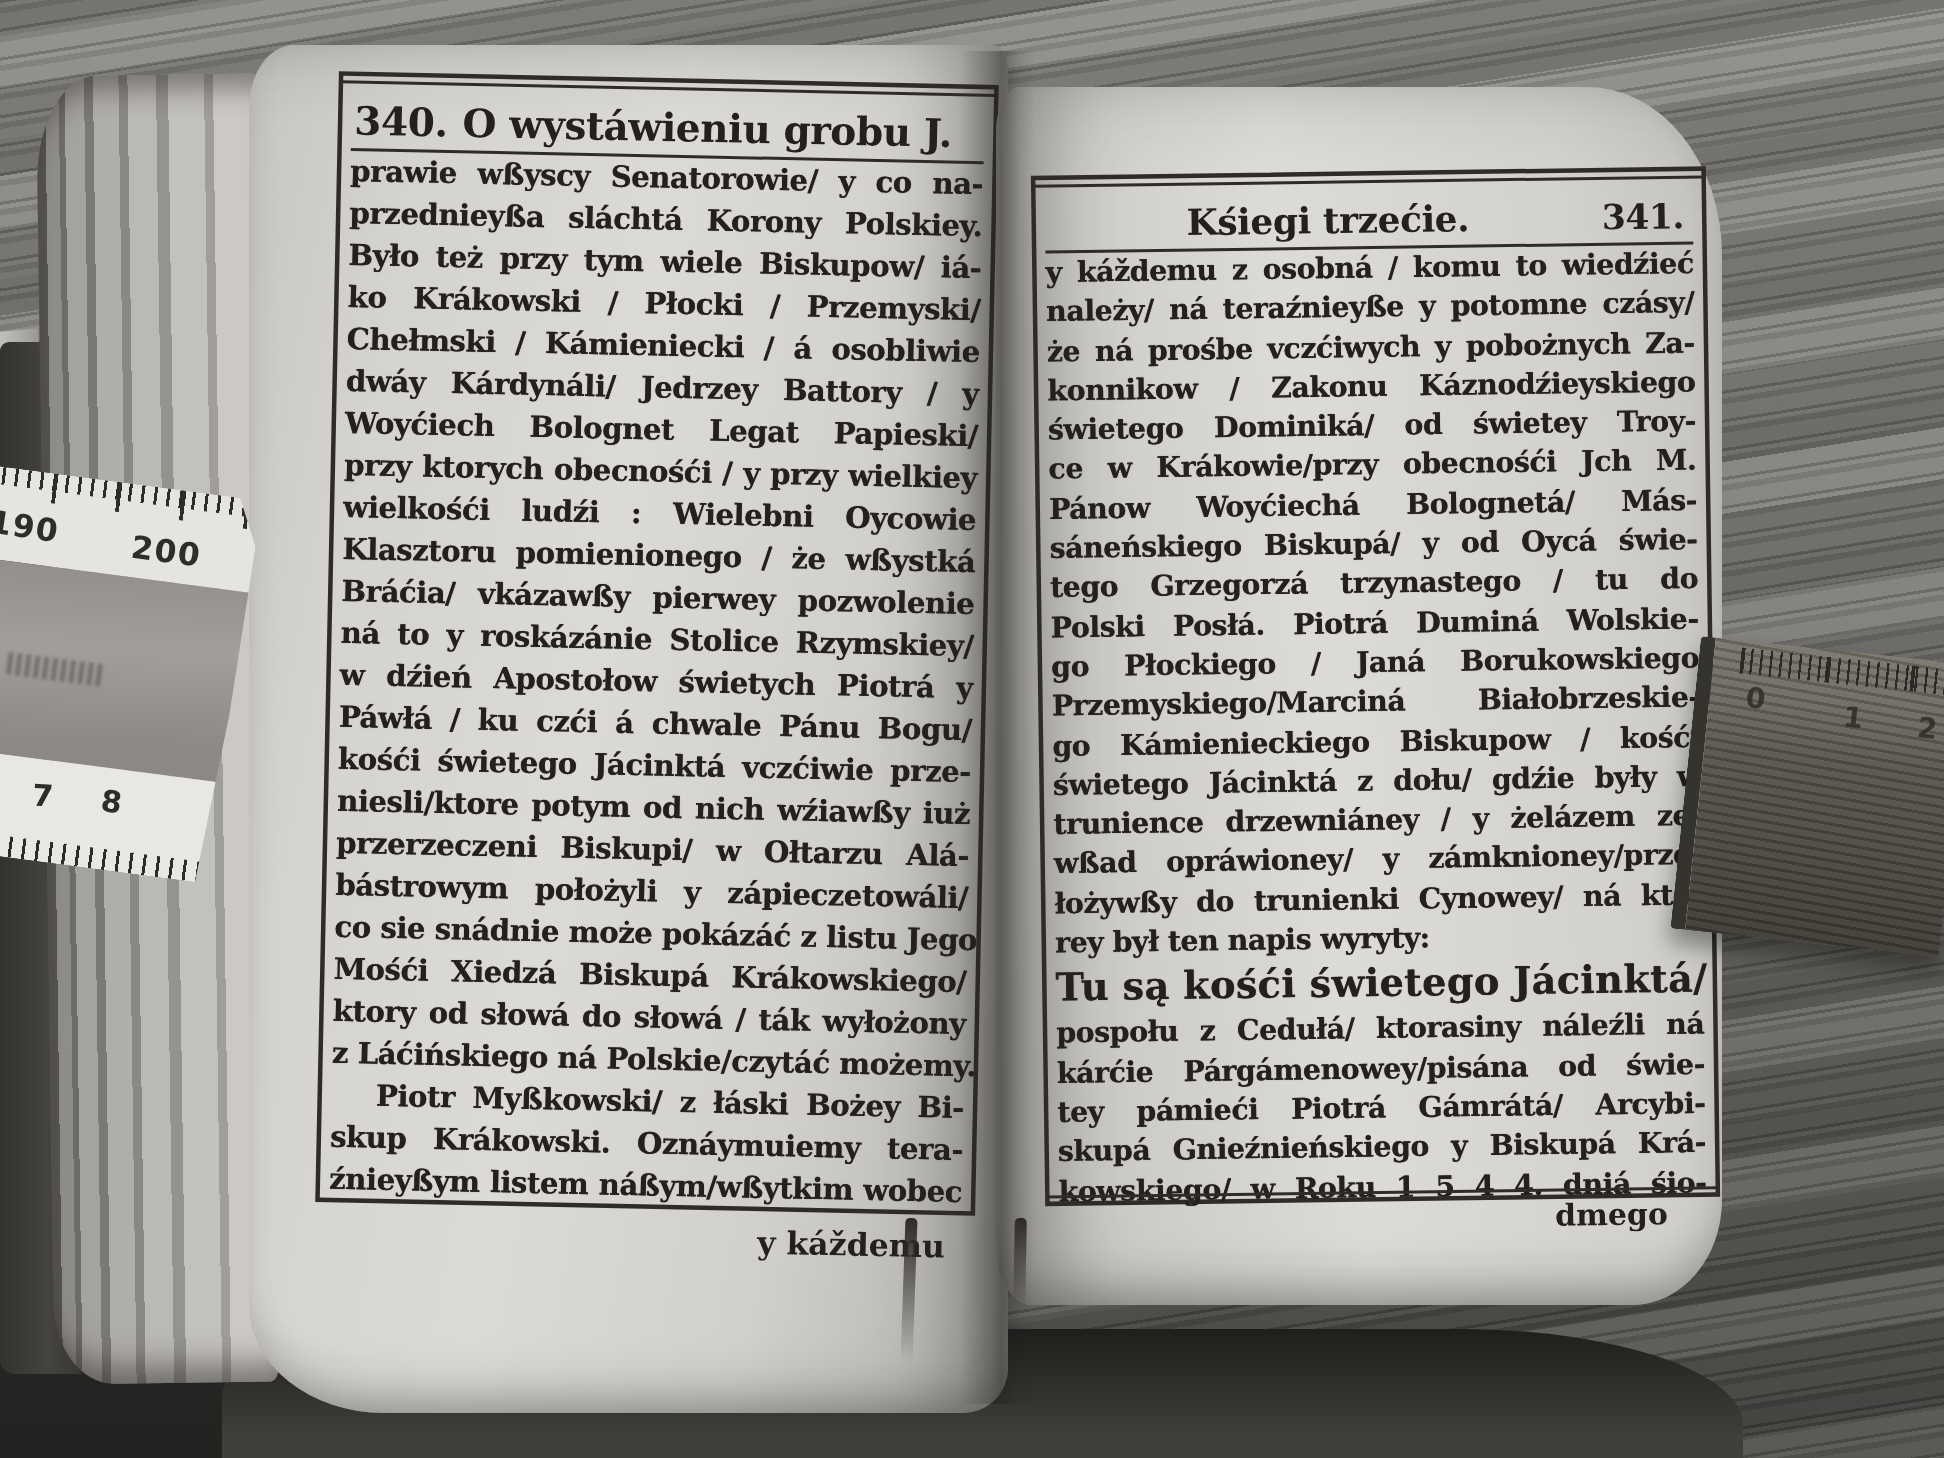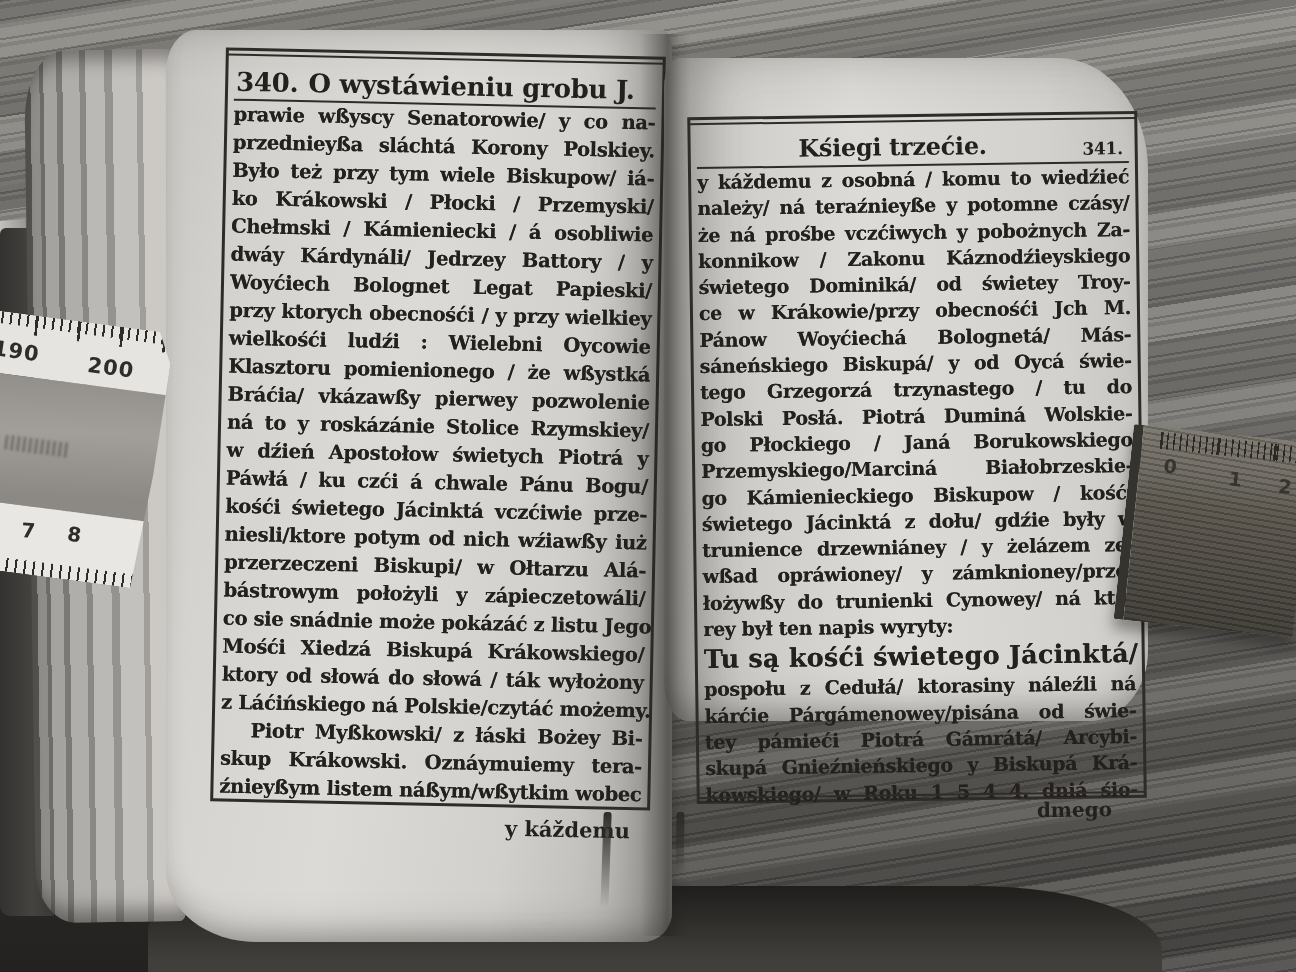--- a/index.html
+++ b/index.html
@@ -33,41 +33,41 @@
       #95938f 80px 88px,#c3c1bd 88px 112px,#a09e9a 112px 118px,#ccc9c5 118px 150px);
     border-radius:40px 6px 6px 40px / 70px 10px 10px 56px;
     box-shadow:inset 0 22px 18px -12px rgba(40,38,36,.45), inset 0 -26px 20px -14px rgba(40,38,36,.5);}
 
   
   .page{box-shadow:0 6px 14px rgba(30,29,27,.35);}
   .page.left{left:166px;top:30px;width:506px;height:912px;
     background:linear-gradient(100deg,#c6c5c1 0%,#d4d3cf 18%,#dbdad6 45%,#d1d0cc 72%,#b4b3af 97%);
     border-radius:30px 10px 30px 90px / 42px 16px 30px 72px;
     box-shadow:inset -42px 0 55px -12px rgba(48,46,43,.45), inset 0 -16px 26px -8px rgba(48,46,43,.28);}
-  .page.right{left:664px;top:58px;width:484px;height:663px;
+  .page.right{left:664px;top:58px;width:484px;height:812px;
     background:linear-gradient(265deg,#c1c0bc 0%,#d2d1cd 20%,#dcdbd7 55%,#cbcac6 85%,#b7b6b2 100%);
     border-radius:16px 90px 60px 24px / 30px 112px 70px 40px;
     box-shadow:inset 42px 0 55px -12px rgba(48,46,43,.42), inset 0 -18px 28px -8px rgba(48,46,43,.30);}
   .gutter{left:640px;top:34px;width:50px;height:902px;
     background:linear-gradient(90deg,rgba(28,27,25,0) 0%,rgba(28,27,25,.25) 42%,rgba(28,27,25,.38) 55%,rgba(28,27,25,.10) 80%,rgba(28,27,25,0) 100%);}
 
   
   .frame{position:absolute;border:3px solid #2f2c28;color:#23201d;}
   .frame::before{content:"";position:absolute;left:-1px;right:-1px;top:3px;border-top:2px solid #2f2c28;}
   .frame-left{left:52px;top:22px;width:422px;height:748px;transform:rotate(1.2deg);padding:0 6px;}
   .frame-right{left:28px;top:56px;width:432px;height:681px;transform:rotate(-0.8deg);padding:0 6px;}
   .frame-right::after{content:"";position:absolute;left:-1px;right:-1px;bottom:2px;border-bottom:2px solid #2f2c28;}
 
   .headrow{display:flex;align-items:flex-end;border-bottom:2.5px solid #2f2c28;
     font-weight:bold;letter-spacing:-.3px;}
   .headrow.hl{height:46px;font-size:26px;padding:0 2px 2px 2px;}
   .headrow.hr{height:44px;font-size:24px;padding:0 6px 3px 6px;}
   .hl .pgnum{margin-right:10px;}
   .hr .title{flex:1;text-align:center;}
-  .hr .pgnum{font-size:17px;}
+  .hr .pgnum{font-size:23px;}
 
   .tbody{padding-top:2px;}
   .tl{font-weight:bold;letter-spacing:-.35px;white-space:nowrap;
     text-align:justify;text-align-last:justify;overflow:visible;color:#23201d;
     text-shadow:0 0 .5px rgba(35,32,29,.8);}
   .body-left .tl{height:28px;font-size:19.5px;}
   .body-right .tl{height:26.3px;font-size:19px;}
   .tl.plain{text-align-last:left;}
   .tl.indent{padding-left:30px;}
   .body-right .tl.big{height:34px;font-size:25.5px;letter-spacing:.2px;}

